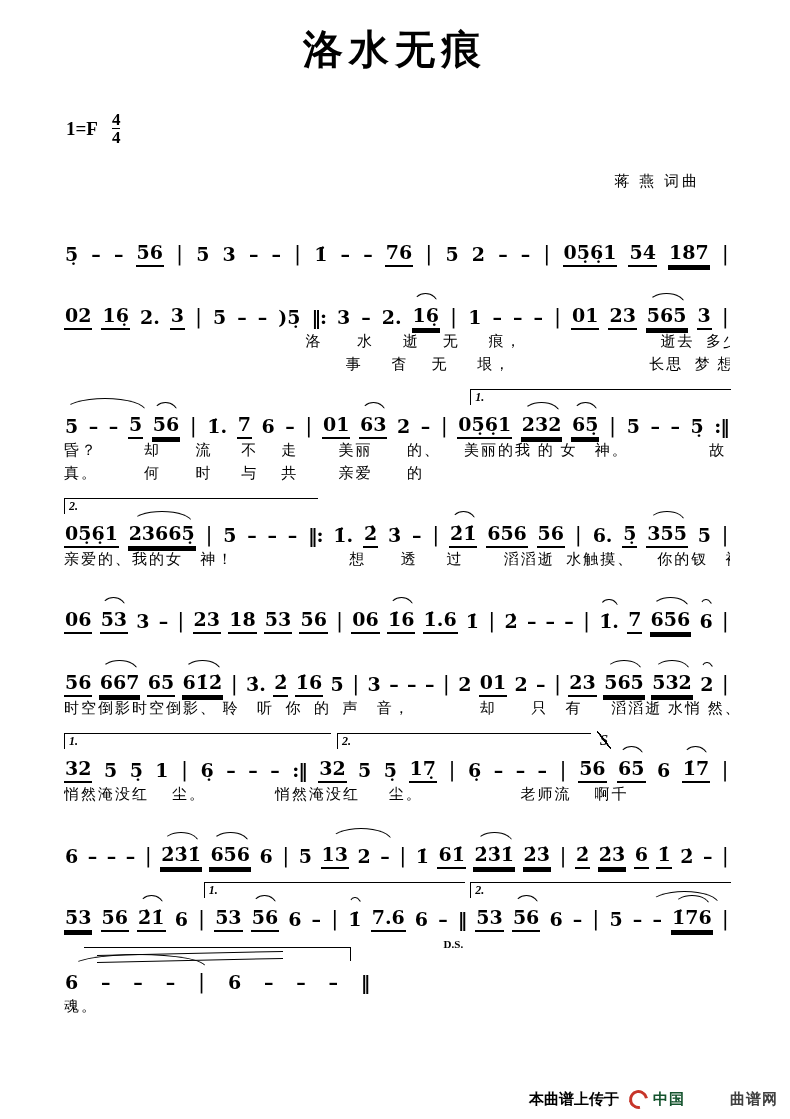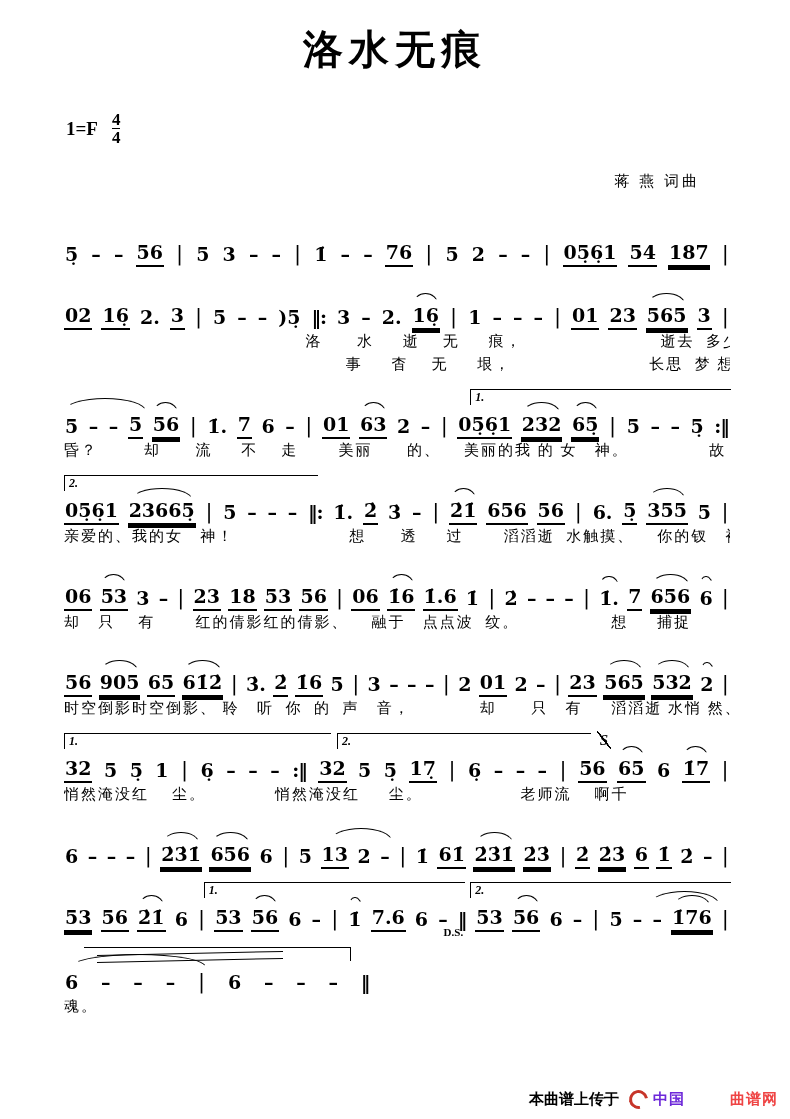--- a/index.html
+++ b/index.html
@@ -29,27 +29,27 @@
   .ann .ann-label{font-style:italic;font-size:12px;font-weight:bold;position:relative;top:-3px;left:4px;}
   .ann.volta{height:15px;border-top:1.6px solid #000;border-left:1.6px solid #000;}
   .ann.bracketR{height:13px;border-top:1.6px solid #000;border-right:1.6px solid #000;top:2px;}
   .ann.arcspan{height:11px;border:1.6px solid transparent;border-top-color:#000;
        border-radius:50%/100% 100% 0 0;top:9px;}
   .ann.lines2{height:6px;border-top:1.5px solid #000;border-bottom:1.5px solid #000;
        transform:skewY(-1.3deg);top:8px;}
   .ann.segno{top:-2px;width:14px;height:18px;font-size:15px;font-weight:bold;font-style:italic;
        text-align:center;line-height:18px;
        background:linear-gradient(to top right,transparent 46%,#000 47%,#000 53%,transparent 54%);}
-  .ann.ds{top:44px;font-size:11px;font-weight:bold;}
+  .ann.ds{top:56px;font-size:11px;font-weight:bold;}
   .footer{position:absolute;right:12px;bottom:10px;display:flex;align-items:center;
        font-family:Liberation Serif, serif;font-size:15px;font-weight:bold;}
   .logo{display:inline-block;width:13px;height:13px;border:3.5px solid #c7352a;
        border-right-color:transparent;border-radius:50%;margin:0 5px 0 10px;transform:rotate(35deg);}
-  .site1{color:#6d28d9;letter-spacing:1px;}
-  .site2{color:#ef4444;letter-spacing:1px;padding-left:45px;}
+  .site1{color:#14532d;letter-spacing:1px;}
+  .site2{color:#404040;letter-spacing:1px;padding-left:45px;}
 </style>
 </head>
 <body>
 
 <div class="page">
 
   <div class="title">洛水无痕</div>
 
   <div class="keyrow">
     <div class="keysig">
@@ -146,20 +146,21 @@
           <span class="tok w a">232</span>
           <span class="tok w a">65̣</span>
           <span class="tok b">|</span>
           <span class="tok">5</span>
           <span class="tok">–</span>
           <span class="tok">–</span>
           <span class="tok">5̣</span>
           <span class="tok rep">:‖</span>
         </div>
         <div class="lyrics">昏？        却      流     不    走       美丽      的、    美丽的我 的 女   神。              故</div>
+        <div class="lyrics">真。        何      时     与    共       亲爱      的</div>
       </div>
       <div class="system">
         <div class="ann volta" style="left: 0%; width: 38%;"><span class="ann-label">2.</span></div>
         <div class="notes">
           <span class="tok u">05̣6̣1</span>
           <span class="tok w a">23665̣</span>
           <span class="tok b">|</span>
           <span class="tok">5</span>
           <span class="tok">–</span>
           <span class="tok">–</span>
@@ -203,26 +204,25 @@
           <span class="tok">–</span>
           <span class="tok">–</span>
           <span class="tok">–</span>
           <span class="tok b">|</span>
           <span class="tok a">1̇.</span>
           <span class="tok u">7</span>
           <span class="tok w a">656</span>
           <span class="tok a">6</span>
           <span class="tok b">|</span>
         </div>
-        <div class="lyrics">却   只    有       红的倩影红的倩影、    融于   点点波  纹。                想     捕捉</div>
-      </div>
-      <div class="system">
-        <div class="notes">
-          <span class="tok u">56</span>
-          <span class="tok w a">905</span>
+      </div>
+      <div class="system">
+        <div class="notes">
+          <span class="tok u">56</span>
+          <span class="tok w a">667</span>
           <span class="tok u">65</span>
           <span class="tok w a">61̇2̇</span>
           <span class="tok b">|</span>
           <span class="tok">3̇.</span>
           <span class="tok u">2̇</span>
           <span class="tok u">1̇6</span>
           <span class="tok">5</span>
           <span class="tok b">|</span>
           <span class="tok">3</span>
           <span class="tok">–</span>

